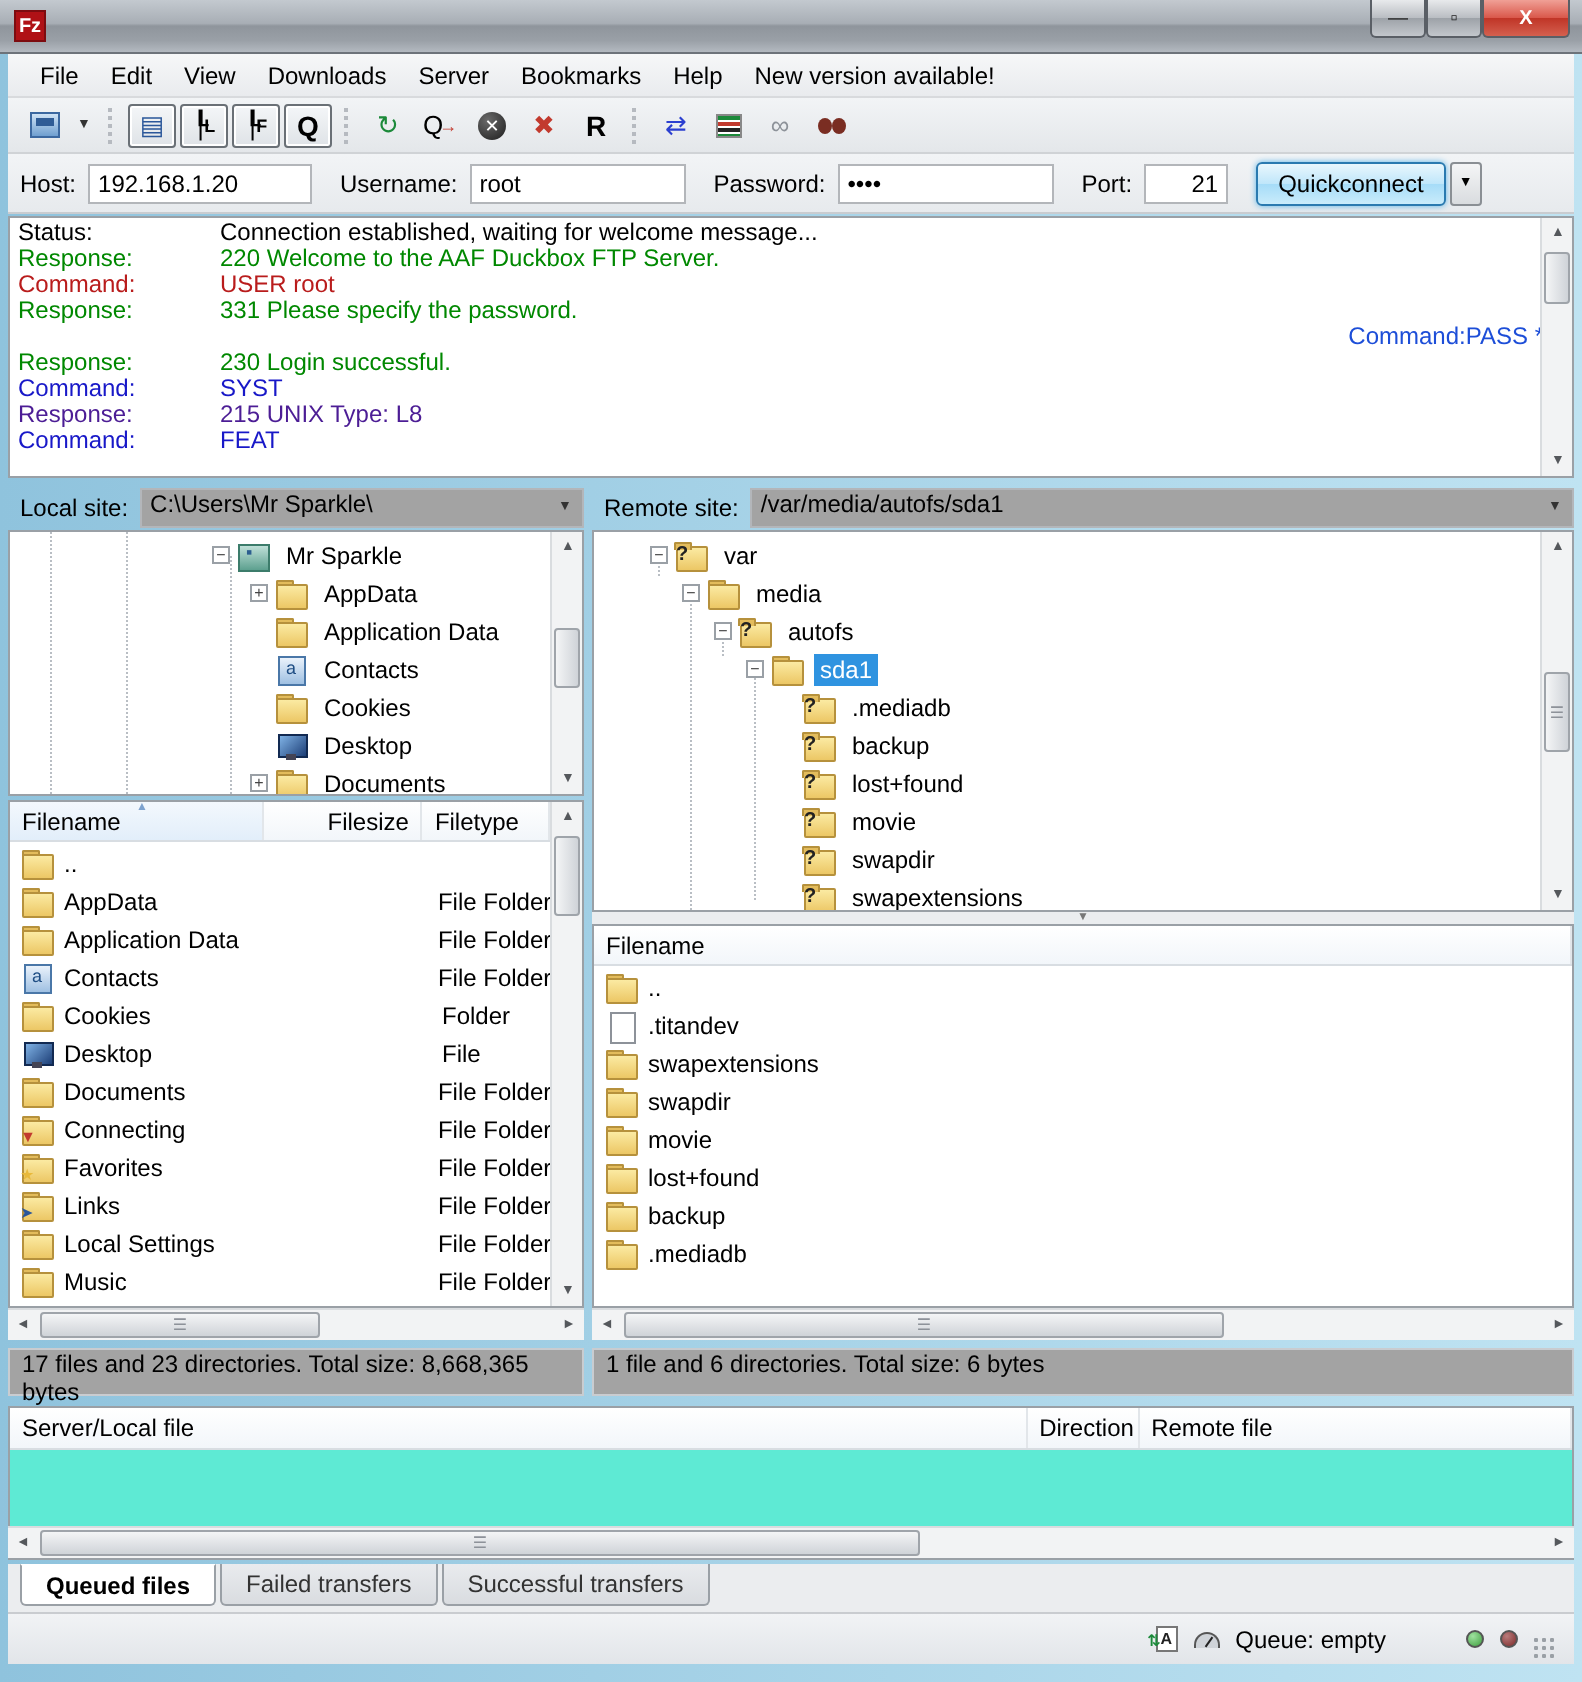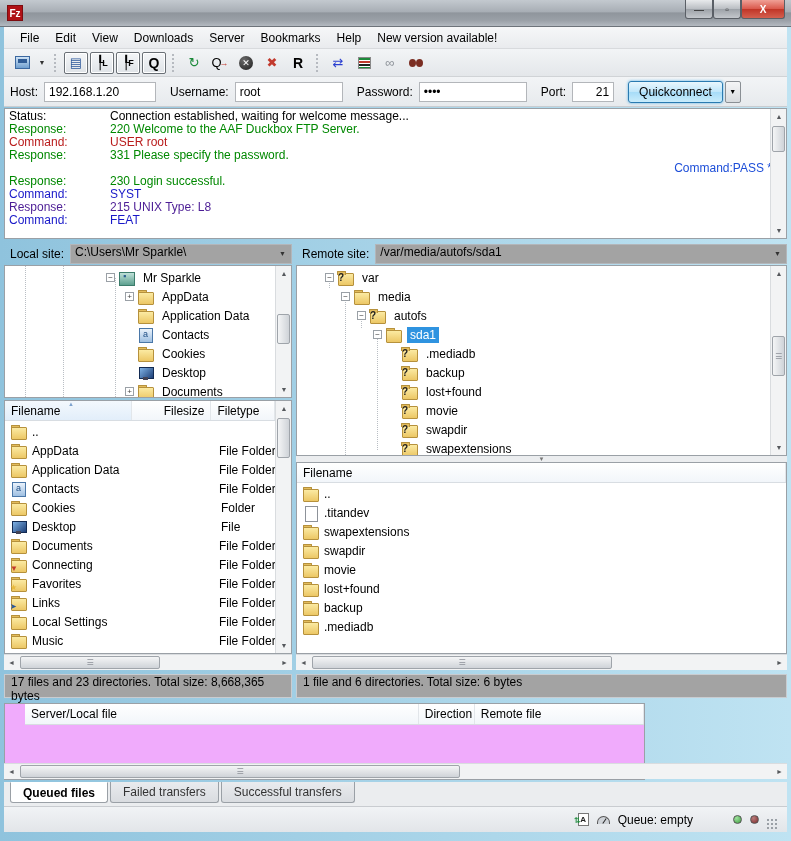--- a/index.html
+++ b/index.html
@@ -114,21 +114,21 @@
     border-bottom:1px solid #d8dde2; display:flex; }
   .hcol{ height:100%; display:flex; align-items:center; padding:0 6px; border-right:1px solid #e2e6ea; position:relative; }
   .hcol.sorted{ background:linear-gradient(180deg,#f3f8fd,#e2eefa); }
   .sort-arrow{ position:absolute; top:0px; left:50%; font-size:6px; color:#7da2ce; }
   .list-row{ position:absolute; height:19px; display:flex; align-items:center; white-space:nowrap; }
   .cell{ overflow:hidden; }
 
   .statusline{ top:674px; height:24px; background:#a3a3a3; border:1px solid #c9ccd0; display:flex; align-items:flex-start; padding-left:6px; }
 
   
-  .queuepane{ left:4px; top:703px; width:641px; height:77px; background:#f0abfc; border:1px solid #9aa0a6;padding-left:20px; }
+  .queuepane{ left:4px; top:703px; width:783px; height:77px; background:#5eead4; border:1px solid #9aa0a6; }
   .qhead{ height:21px; background:linear-gradient(180deg,#ffffff,#f2f6fa); border-bottom:1px solid #d8dde2; display:flex; }
 
   
   .tabs{ left:4px; top:782px; width:783px; height:24px; display:flex; align-items:flex-start; padding-left:6px; gap:2px;
     background:#ebedef; }
   .tab{ height:21px; padding:3px 12px 0; border:1px solid #9aa0a6; border-top:none; border-radius:0 0 3px 3px;
     background:linear-gradient(180deg,#e9ebee,#d9dce0); color:#333; }
   .tab.active{ background:#fff; font-weight:bold; color:#000; border-top:1px solid #fff; }
 
   

